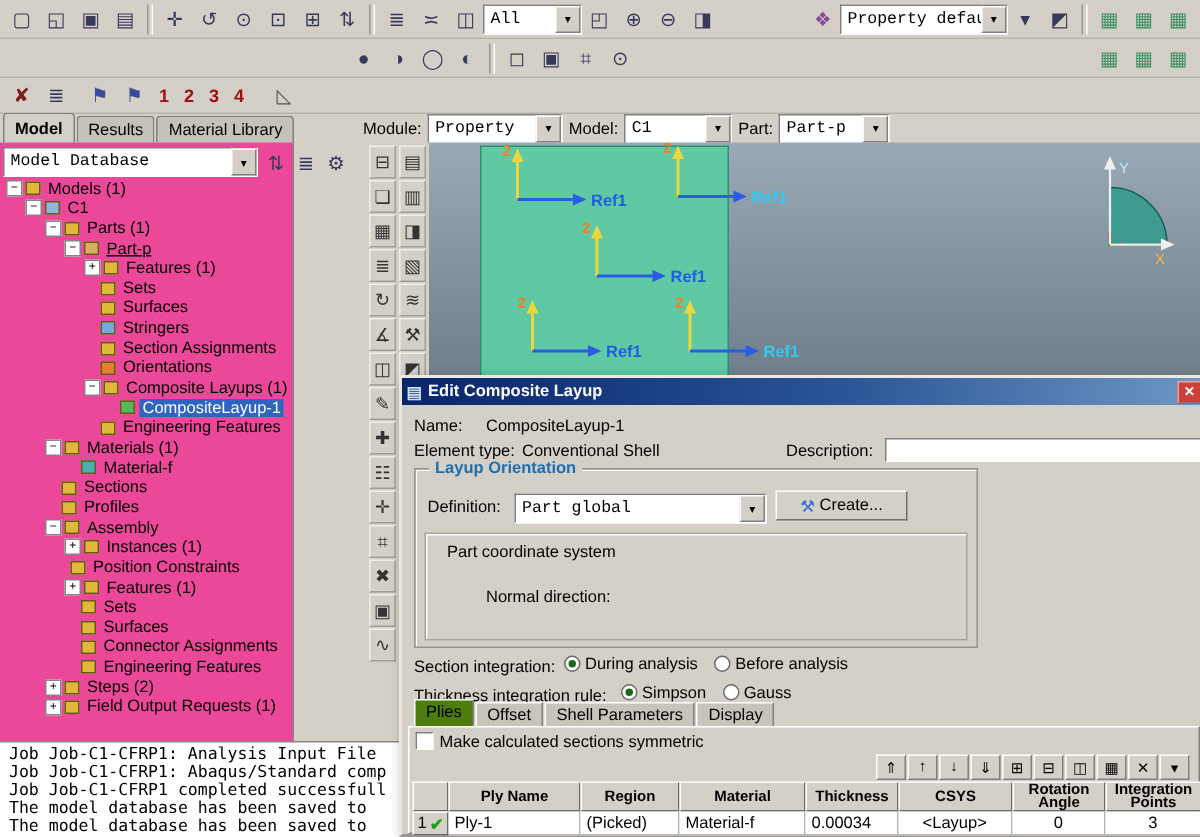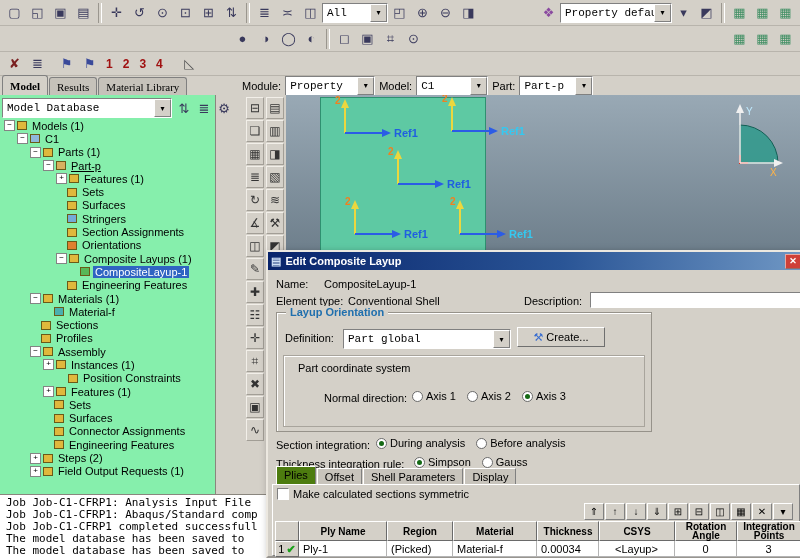--- a/index.html
+++ b/index.html
@@ -18,27 +18,27 @@
   .tb-num{font-weight:bold;color:#a01010;font-size:12px;padding:0 5px;flex:none;}
   .combo{display:inline-flex;align-items:center;height:18px;background:#fff;border:1px solid;
          border-color:#808080 #fff #fff #808080;flex:none;}
   .combo-val{padding:0 4px;font-size:11px;white-space:nowrap;flex:1;overflow:hidden;font-family:Liberation Mono, monospace;}
   .combo-arrow{width:15px;height:16px;background:#d4d0c8;border:1px solid;border-color:#fff #808080 #808080 #fff;
          display:inline-flex;align-items:center;justify-content:center;font-size:8px;flex:none;}
 
   
   #tabs-row{position:absolute;top:76px;left:0;width:256px;height:19px;display:flex;align-items:flex-end;padding-left:2px;}
   .tab{height:16px;padding:1px 7px 0;border:1px solid #808080;border-bottom:none;background:#c6c2ba;
-       margin-right:1px;border-top-left-radius:3px;border-top-right-radius:3px;display:flex;align-items:center;font-family:Liberation Serif, serif;}
+       margin-right:1px;border-top-left-radius:3px;border-top-right-radius:3px;display:flex;align-items:center;}
   .tab.active{background:#d4d0c8;height:18px;font-weight:bold;}
   #context-bar{position:absolute;top:76px;left:242px;right:0;height:19px;display:flex;align-items:center;gap:4px;}
   .ctx-label{white-space:nowrap;}
 
   
-  #left-panel{position:absolute;top:95px;left:0;width:216px;bottom:64px;background:#86efac;
+  #left-panel{position:absolute;top:95px;left:0;width:196px;bottom:64px;background:#ec4899;
               border-right:1px solid #8a867e;box-sizing:border-box;}
   #tree-toolbar{height:22px;display:flex;align-items:center;padding:2px 2px 0;gap:2px;}
   #tree{position:absolute;top:24px;left:0;right:0;bottom:0;overflow:hidden;}
   .titem{display:flex;align-items:center;height:13.3px;white-space:nowrap;}
   .texp{width:9px;height:9px;border:1px solid #848484;background:#fff;font-size:8px;line-height:7px;
         text-align:center;margin-right:2px;flex:none;}
   .texp-sp{width:11px;flex:none;}
   .tico{width:10px;height:9px;border:1px solid #6a5a18;margin-right:3px;flex:none;box-sizing:border-box;}
   .tlabel{padding:0 2px;}
   .tlabel.sel{background:#2f64c2;color:#fff;}
@@ -296,21 +296,21 @@
         <div class="titem" style="padding-left: 30px;">
           <span class="texp">−</span>
           <span class="tico" style="background: rgb(224, 184, 60);"></span>
           <span class="tlabel">Assembly</span>
         </div>
         <div class="titem" style="padding-left: 43px;">
           <span class="texp">+</span>
           <span class="tico" style="background: rgb(224, 184, 60);"></span>
           <span class="tlabel">Instances (1)</span>
         </div>
-        <div class="titem" style="padding-left: 57px;">
+        <div class="titem" style="padding-left: 36px;">
           <span class="texp-sp"></span>
           <span class="tico" style="background: rgb(224, 184, 60);"></span>
           <span class="tlabel">Position Constraints</span>
         </div>
         <div class="titem" style="padding-left: 43px;">
           <span class="texp">+</span>
           <span class="tico" style="background: rgb(224, 184, 60);"></span>
           <span class="tlabel">Features (1)</span>
         </div>
         <div class="titem" style="padding-left: 43px;">
@@ -457,21 +457,20 @@
           <span class="combo-val">Part global</span>
           <span class="combo-arrow">▾</span>
         </span>
         <span class="push-btn" style="left:240px;top:14px;width:88px">
           <span style="color:#3a6ed0">⚒</span>
           <span>Create...</span>
         </span>
         <div class="inner-box" style="left:6px;top:42px;width:360px;height:70px">
           <span class="abs" style="left:14px;top:6px">Part coordinate system</span>
           <span class="abs" style="left:40px;top:36px">Normal direction:</span>
-          <span id="normal-radios" class="abs" style="left:128px;top:34px"><span class="radio"></span><span class="rlabel">Axis 1</span><span class="radio"></span><span class="rlabel">Axis 2</span><span class="radio on"></span><span class="rlabel">Axis 3</span></span>
         </div>
       </div>
 
       <span class="abs" style="left:8px;top:169px">Section integration:</span>
       <span id="sint-radios" class="abs" style="left:108px;top:167px"><span class="radio on"></span><span class="rlabel">During analysis</span><span class="radio"></span><span class="rlabel">Before analysis</span></span>
 
       <span class="abs" style="left:8px;top:188px">Thickness integration rule:</span>
       <span id="thick-radios" class="abs" style="left:146px;top:186px"><span class="radio on"></span><span class="rlabel">Simpson</span><span class="radio"></span><span class="rlabel">Gauss</span></span>
 
       <div class="dtabs" id="dlg-tabs">

